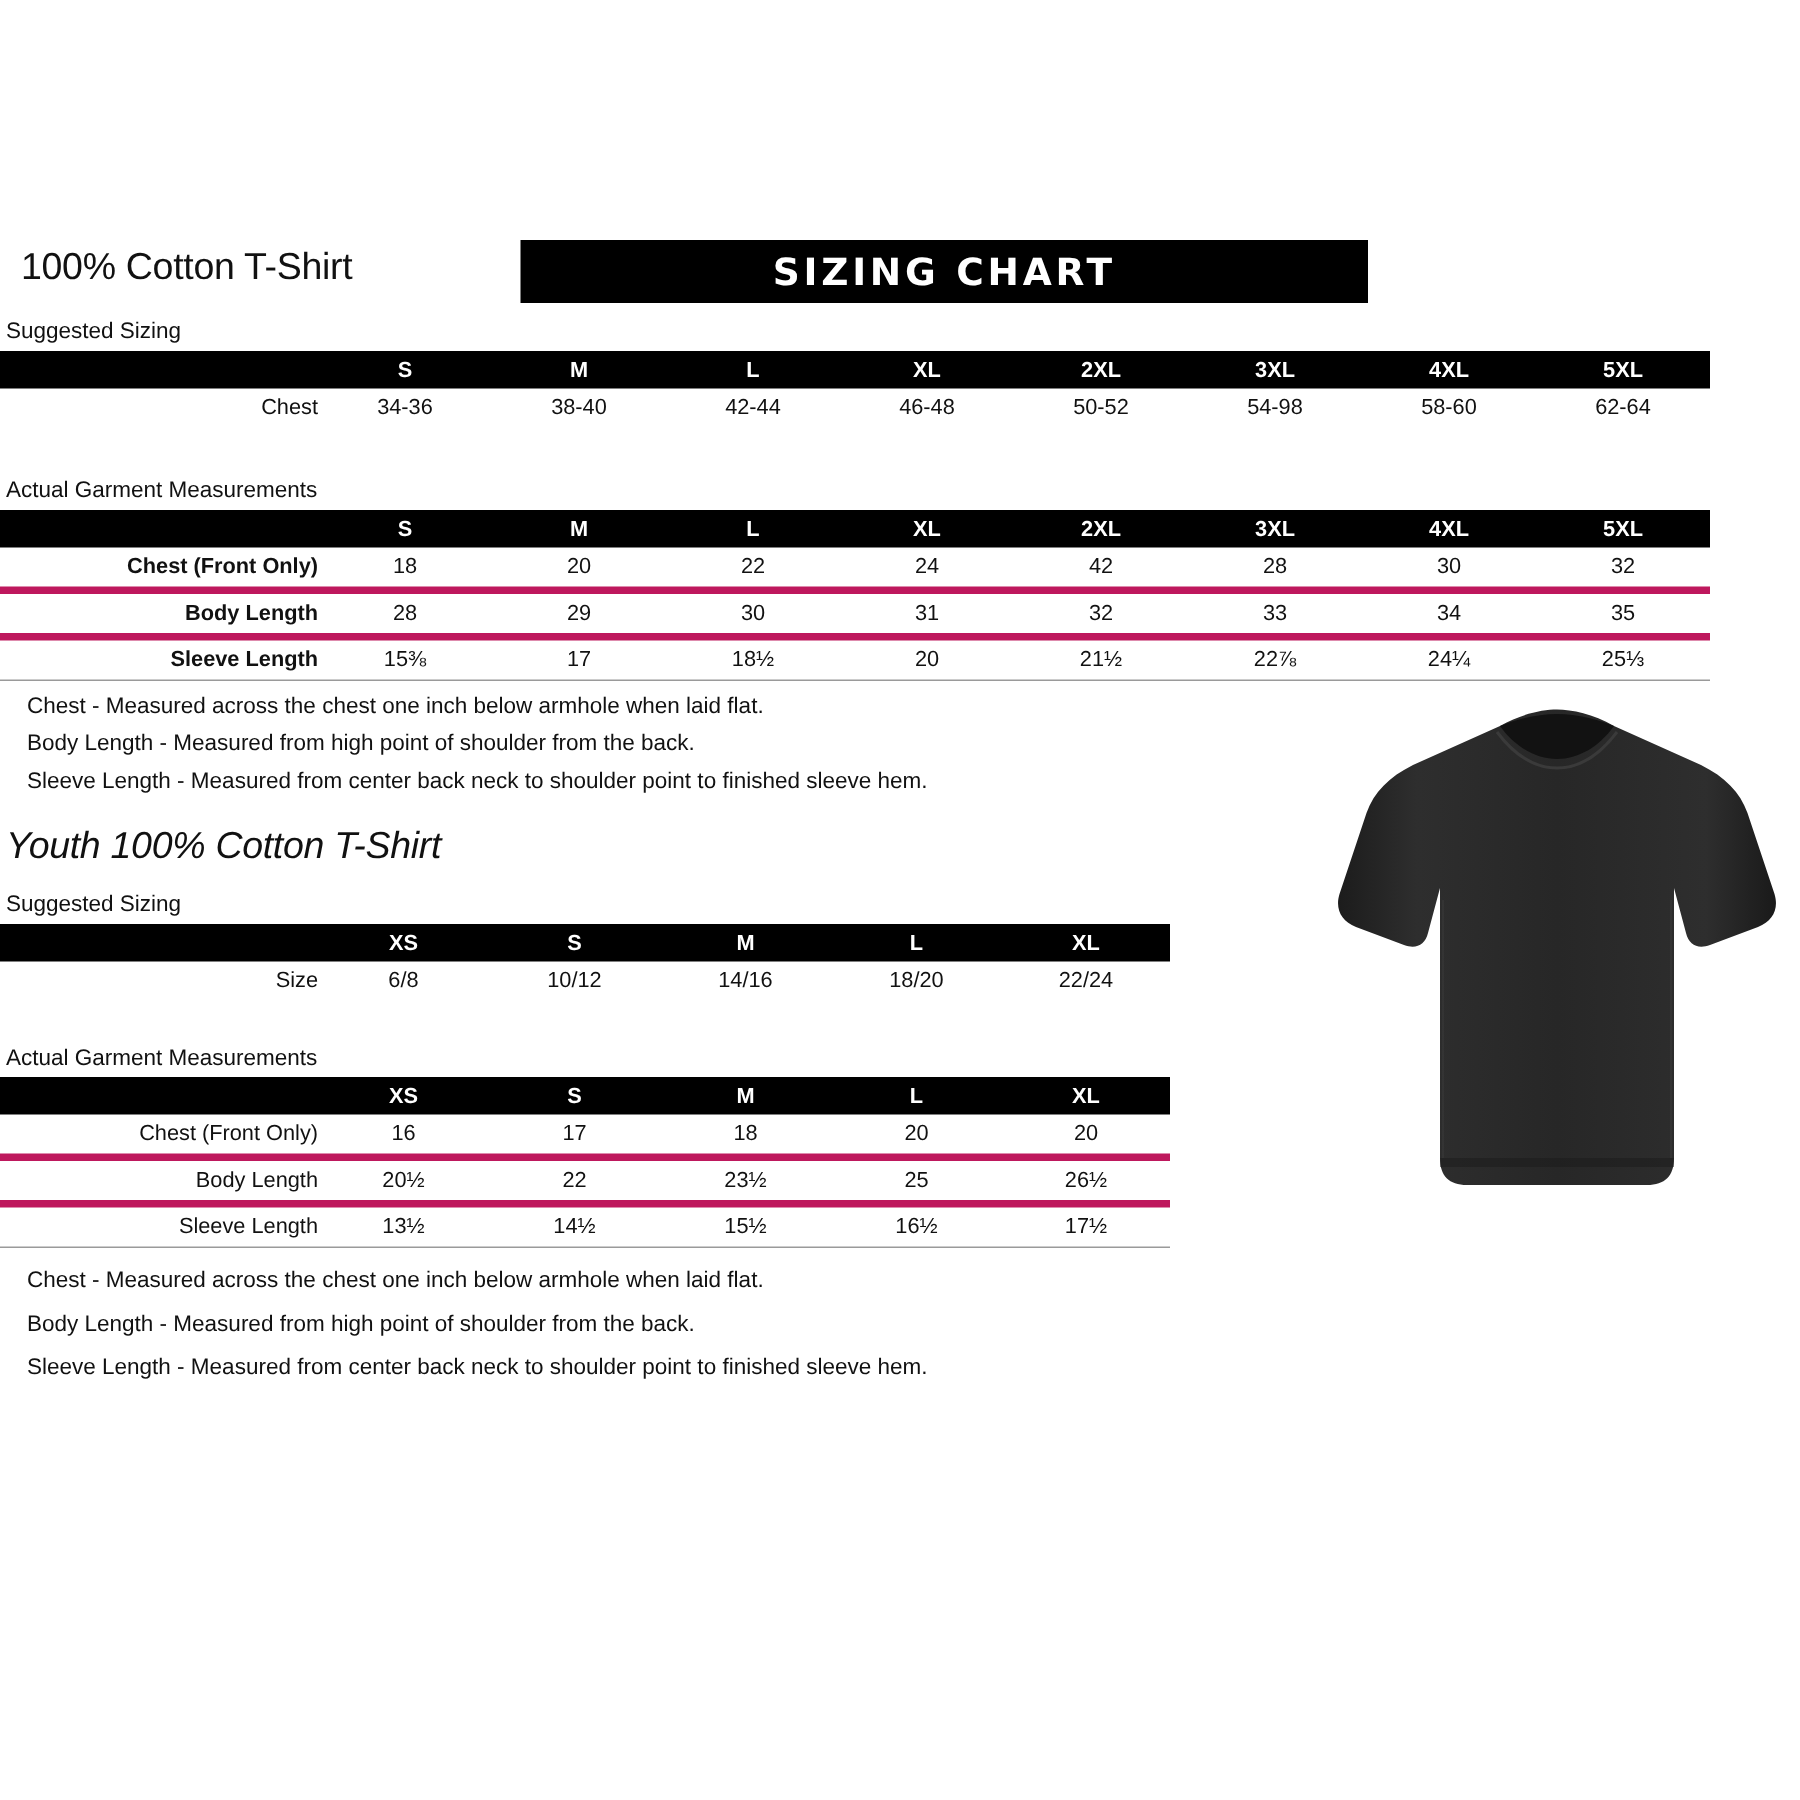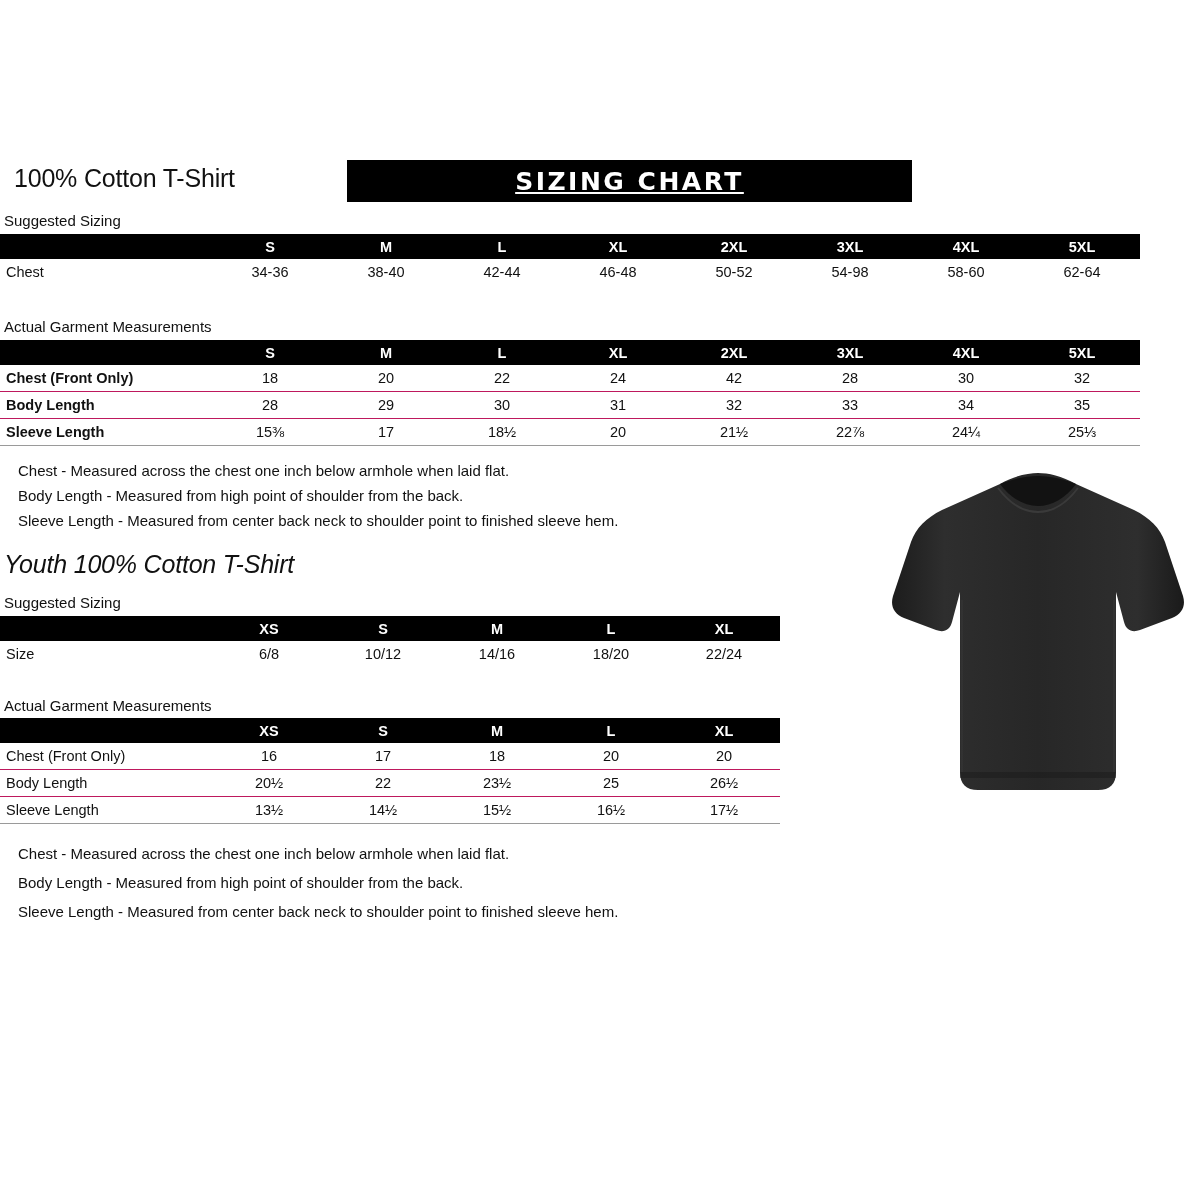--- a/index.html
+++ b/index.html
@@ -51,21 +51,20 @@
   .sizing-chart-banner .txt {
     position: absolute;
     left: 0; right: 0;
     top: 7px;
     text-align: center;
     color: #ffffff;
     font-size: 25px;
     font-weight: 700;
     letter-spacing: 2.5px;
     font-family: "DejaVu Sans", sans-serif;
-    text-decoration: underline;
   }
 
   .sub-label {
     position: absolute;
     font-size: 15px;
     color: #111;
     white-space: nowrap;
   }
 
   
@@ -86,29 +85,29 @@
     white-space: nowrap;
   }
   .tbl thead td, .tbl thead th {
     background: #000000;
     color: #ffffff;
     font-weight: 700;
     font-size: 14.5px;
     height: 25px;
   }
   .tbl td.rowlabel {
-    text-align: left;
+    text-align: right;
     padding-left: 6px;
     font-weight: 400;
   }
   .tbl.bold-labels td.rowlabel {
     font-weight: 700;
   }
   .tbl.ruled tbody tr {
-    border-bottom: 1px solid #be185d;
+    border-bottom: 5px solid #be185d;
   }
   .tbl.ruled tbody tr:last-child {
     border-bottom: 1px solid #9a9a9a;
   }
 
   
   .note {
     position: absolute;
     font-size: 15px;
     color: #111;

